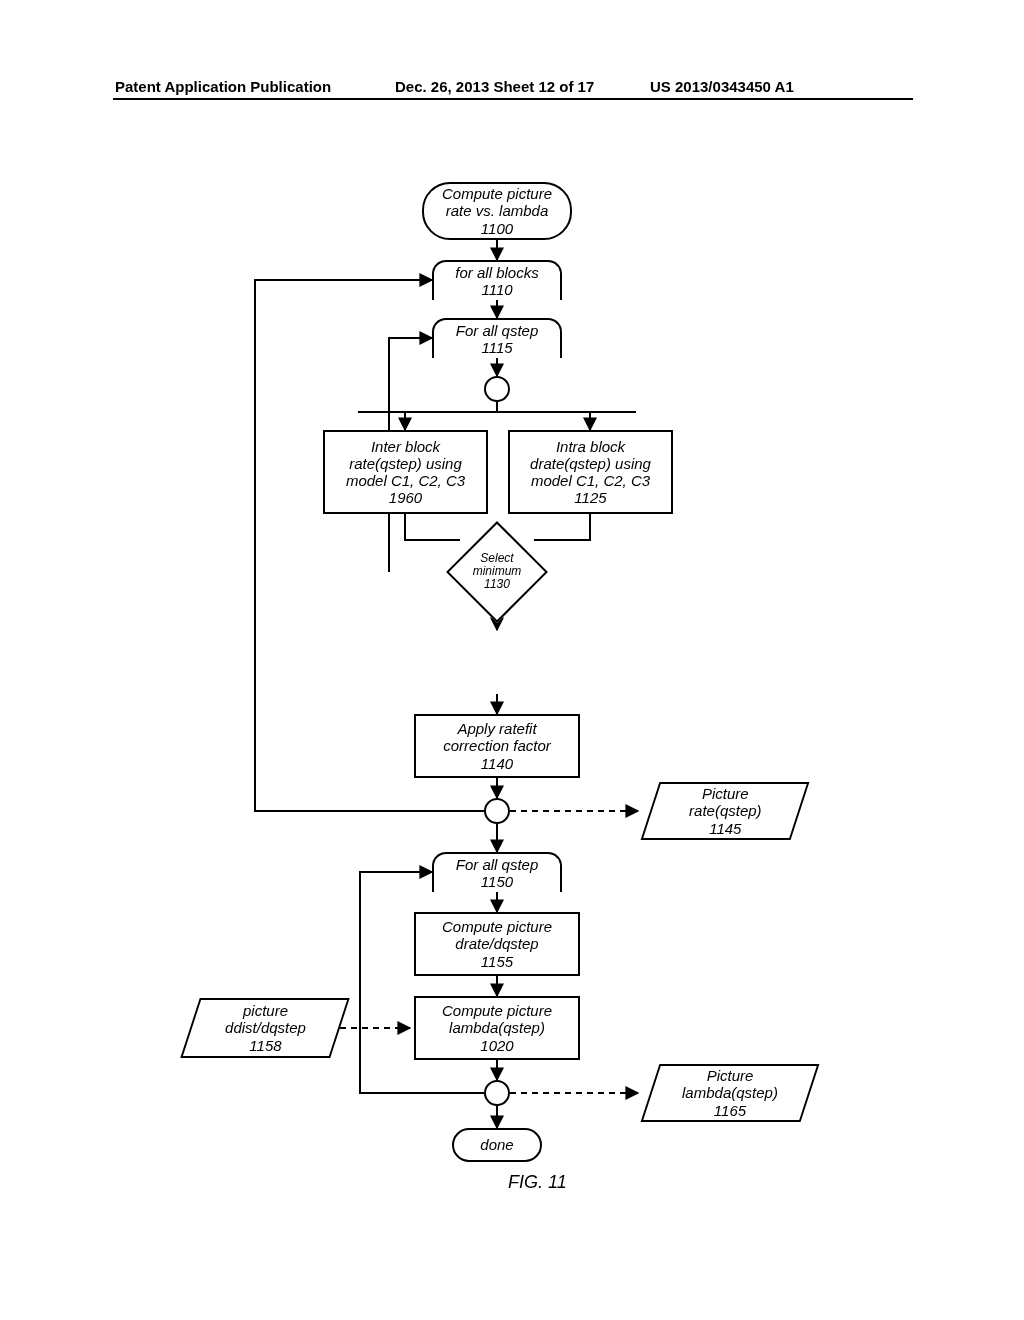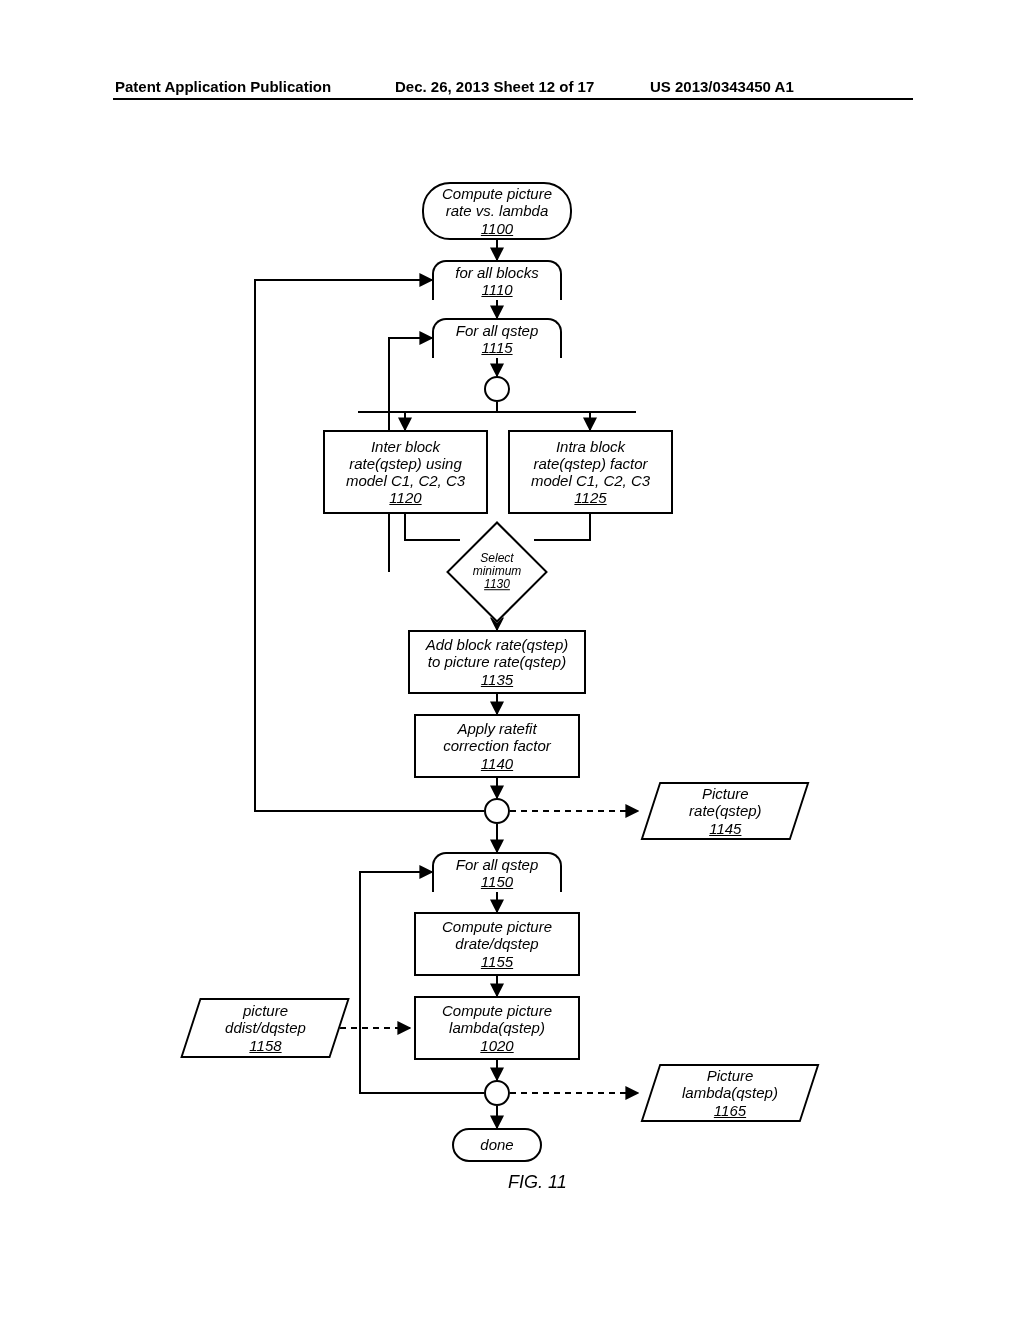--- a/index.html
+++ b/index.html
@@ -45,21 +45,20 @@
     font-size: 15px;
     line-height: 1.15;
     display: flex;
     flex-direction: column;
     justify-content: center;
     align-items: center;
     padding: 2px 4px;
   }
   .ref {
     font-style: italic;
-    text-decoration: underline;
   }
   .terminator { border-radius: 28px; }
   .loophdr {
     border-bottom: none;
     border-top-left-radius: 14px;
     border-top-right-radius: 14px;
   }
   .plainbox { }
 
   
@@ -198,44 +197,39 @@
     <div>For all qstep</div>
     <div class="ref">1115</div>
   </div>
 
   <div class="circ" style="left:484px; top:376px;"></div>
 
   <div class="node plainbox" style="left:323px; top:430px; width:165px; height:84px;">
     <div style="white-space:pre-line;">Inter block
 rate(qstep) using
 model C1, C2, C3</div>
-    <div class="ref">1120</div>
+    <div class="ref">1960</div>
   </div>
 
   <div class="node plainbox" style="left:508px; top:430px; width:165px; height:84px;">
     <div style="white-space:pre-line;">Intra block
-rate(qstep) factor
+drate(qstep) using
 model C1, C2, C3</div>
     <div class="ref">1125</div>
   </div>
 
   <div class="diamond-wrap" style="left:497px; top:572px;">
     <div class="diamond"></div>
     <div class="diamond-label">
       <div style="white-space:pre-line;">Select
 minimum</div>
       <div class="ref">1130</div>
     </div>
   </div>
 
-  <div class="node plainbox" style="left:408px; top:630px; width:178px; height:64px;">
-    <div style="white-space:pre-line;">Add block rate(qstep)
-to picture rate(qstep)</div>
-    <div class="ref">1135</div>
-  </div>
 
   <div class="node plainbox" style="left:414px; top:714px; width:166px; height:64px;">
     <div style="white-space:pre-line;">Apply ratefit
 correction factor</div>
     <div class="ref">1140</div>
   </div>
 
   <div class="circ" style="left:484px; top:798px;"></div>
 
   <div class="para" style="left:650px; top:782px; width:150px; height:58px;">

